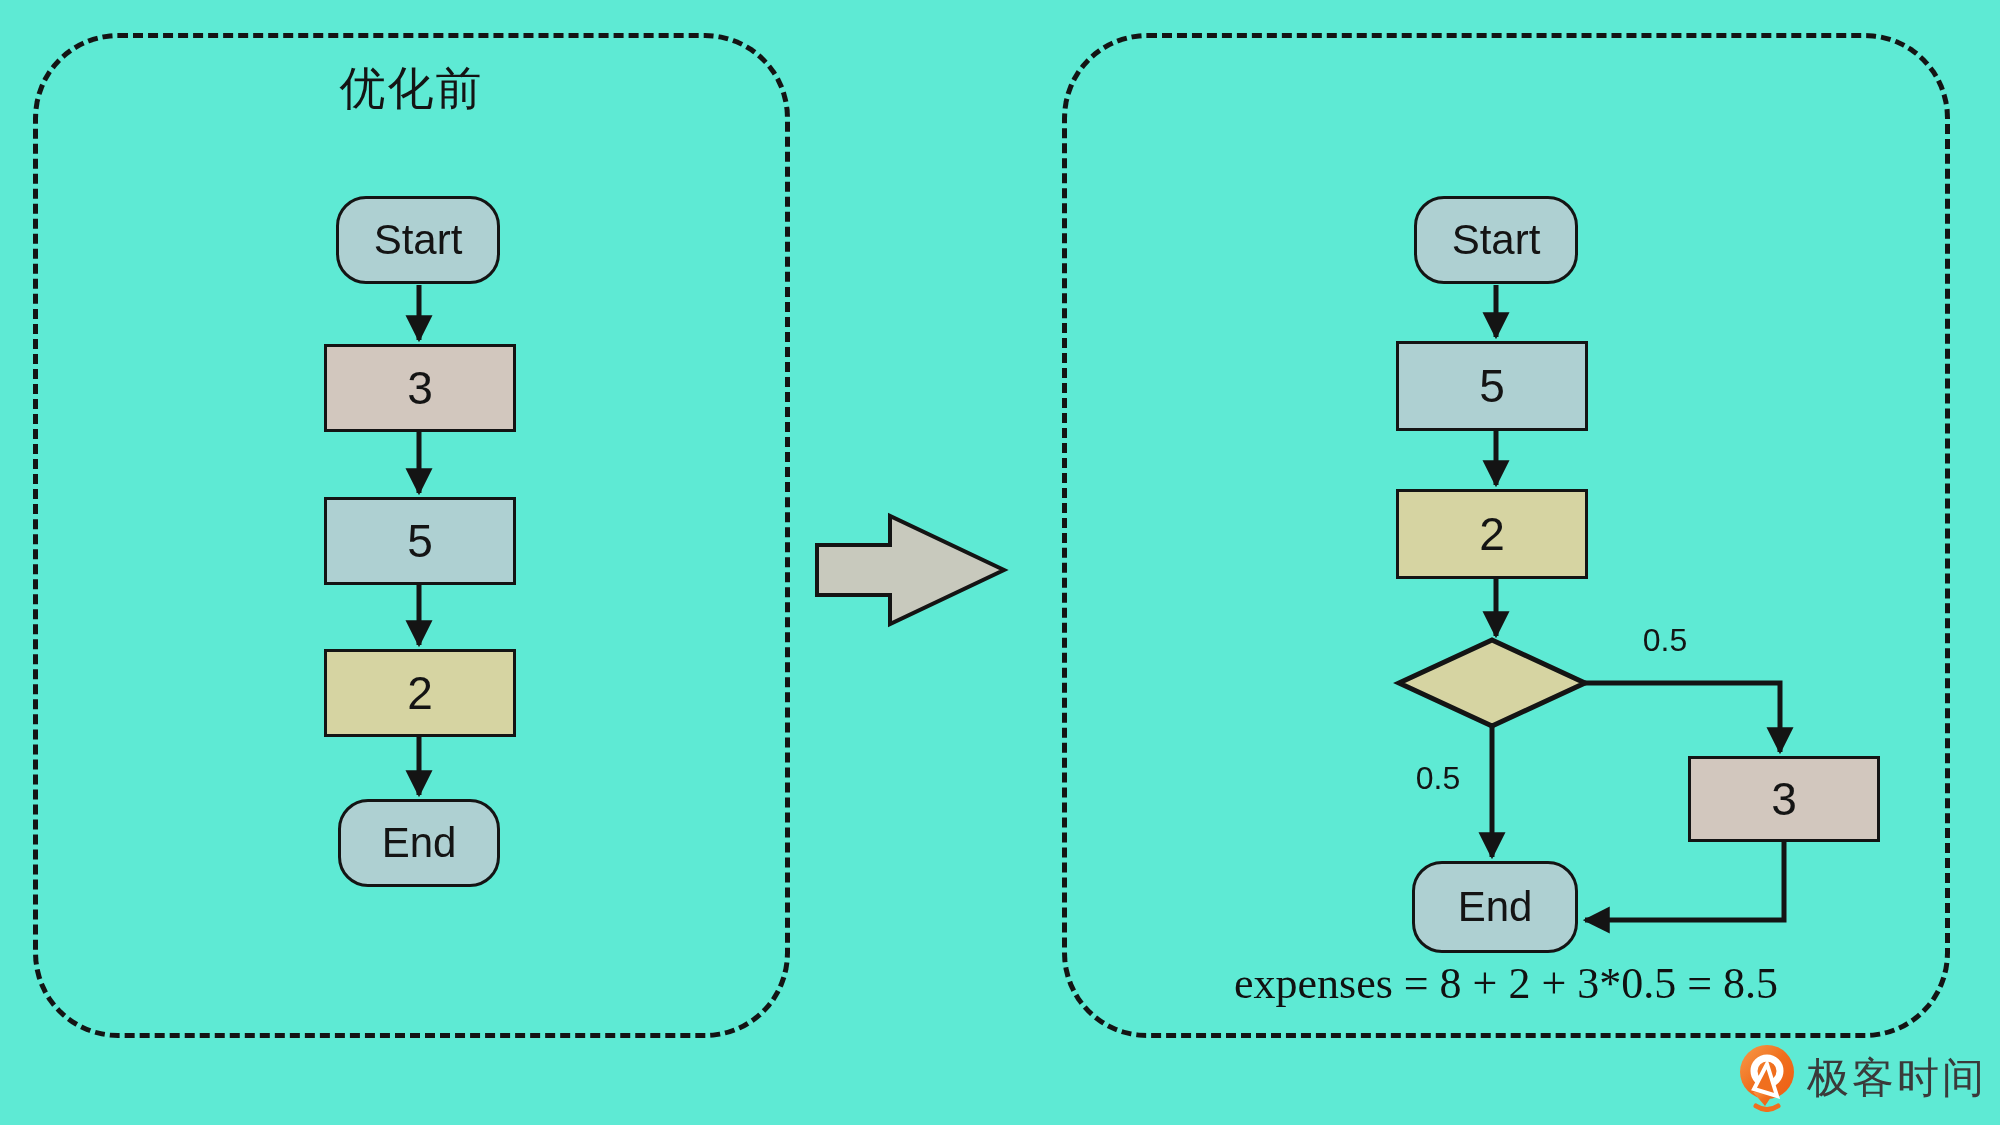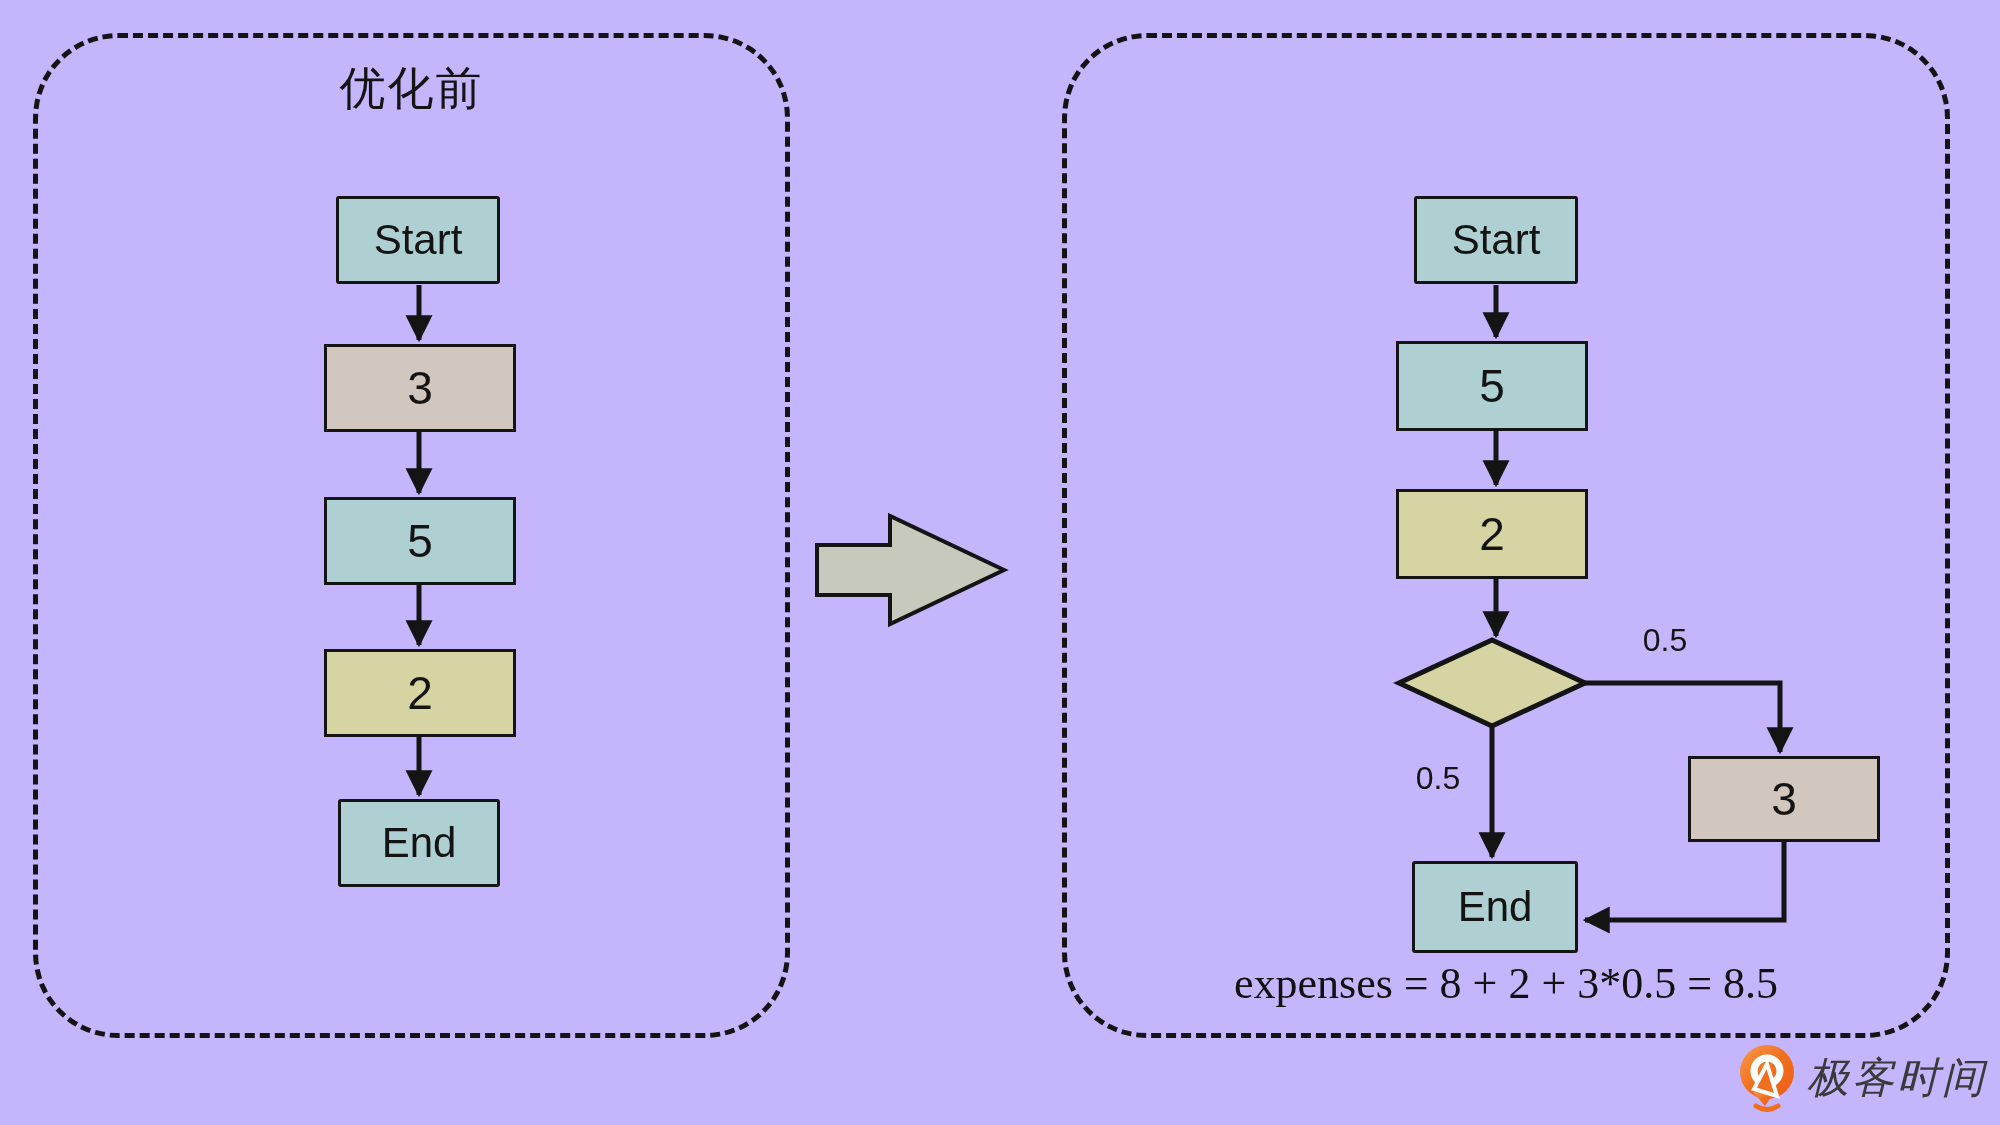--- a/index.html
+++ b/index.html
@@ -1,47 +1,47 @@
 <!DOCTYPE html>
 <html><head>
 <meta charset="utf-8">
 <style>
   html,body{margin:0;padding:0;}
   body{background:#f7f7f8;font-family:"Liberation Sans",sans-serif;}
-  .canvas{position:relative;width:2000px;height:1125px;background:#c4b5fd;overflow:hidden;}
+  .canvas{position:relative;width:2000px;height:1125px;background:#5eead4;overflow:hidden;}
 
   .panel{position:absolute;border:5px dashed #141414;border-radius:85px;background:transparent;}
   .panel-before{left:33px;top:33px;width:747px;height:995px;}
   .panel-after{left:1062px;top:33px;width:878px;height:995px;}
 
   .panel-title{position:absolute;font-size:46px;color:#141414;text-align:center;letter-spacing:2px;}
   .title-before{left:33px;top:58px;width:757px;}
   .title-after{left:1062px;top:58px;width:888px;}
 
   .node{position:absolute;box-sizing:border-box;border:3px solid #141414;
         display:flex;align-items:center;justify-content:center;
         color:#141414;z-index:2;}
   .teal{background:#aed0d2;}
   .tan{background:#d2c7be;}
   .olive{background:#d6d4a2;}
-  .rounded{border-radius:3px;font-size:42px;}
+  .rounded{border-radius:30px;font-size:42px;}
   .rect{font-size:46px;}
 
   .overlay{position:absolute;left:0;top:0;z-index:1;}
 
   .branch-label{position:absolute;font-size:32px;color:#141414;text-align:center;z-index:3;}
   .label-right{left:1600px;top:622px;width:130px;}
   .label-down{left:1388px;top:760px;width:100px;}
 
   .formula{position:absolute;font-family:"Liberation Serif",serif;font-size:44px;color:#111;text-align:center;z-index:3;}
   .formula-before{left:33px;top:958px;width:757px;}
   .formula-after{left:1062px;top:958px;width:888px;}
 
   .logo{position:absolute;left:1735px;top:1044px;display:flex;align-items:center;z-index:3;}
-  .logo-text{font-size:42px;color:#3a3a3a;margin-left:8px;letter-spacing:3px;font-style:italic;}
+  .logo-text{font-size:42px;color:#3a3a3a;margin-left:8px;letter-spacing:3px;}
 </style>
 </head>
 <body>
 
 <div class="canvas">
 
   <svg class="overlay" width="2000" height="1125" viewBox="0 0 2000 1125">
     <defs>
       <marker id="ah" viewBox="0 0 12 12" refX="11" refY="6" markerWidth="27" markerHeight="33" orient="auto" markerUnits="userSpaceOnUse">
         <path d="M0,0 L12,6 L0,12 Z" fill="#141414"></path>

